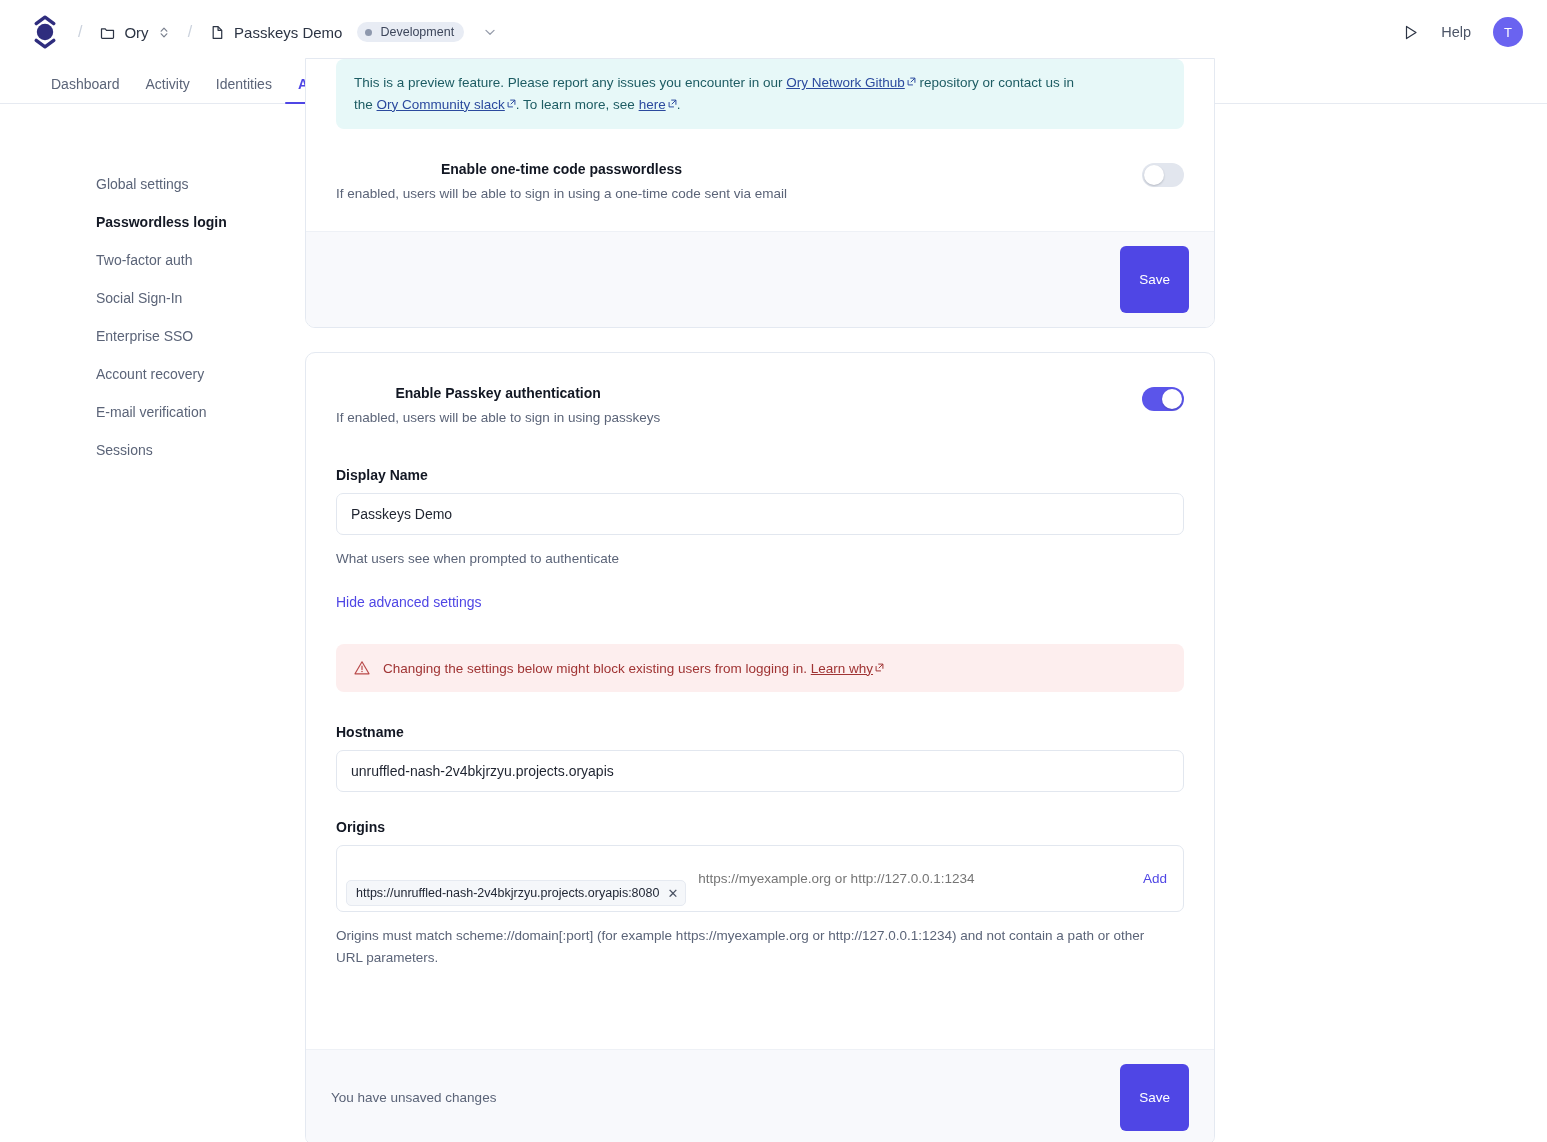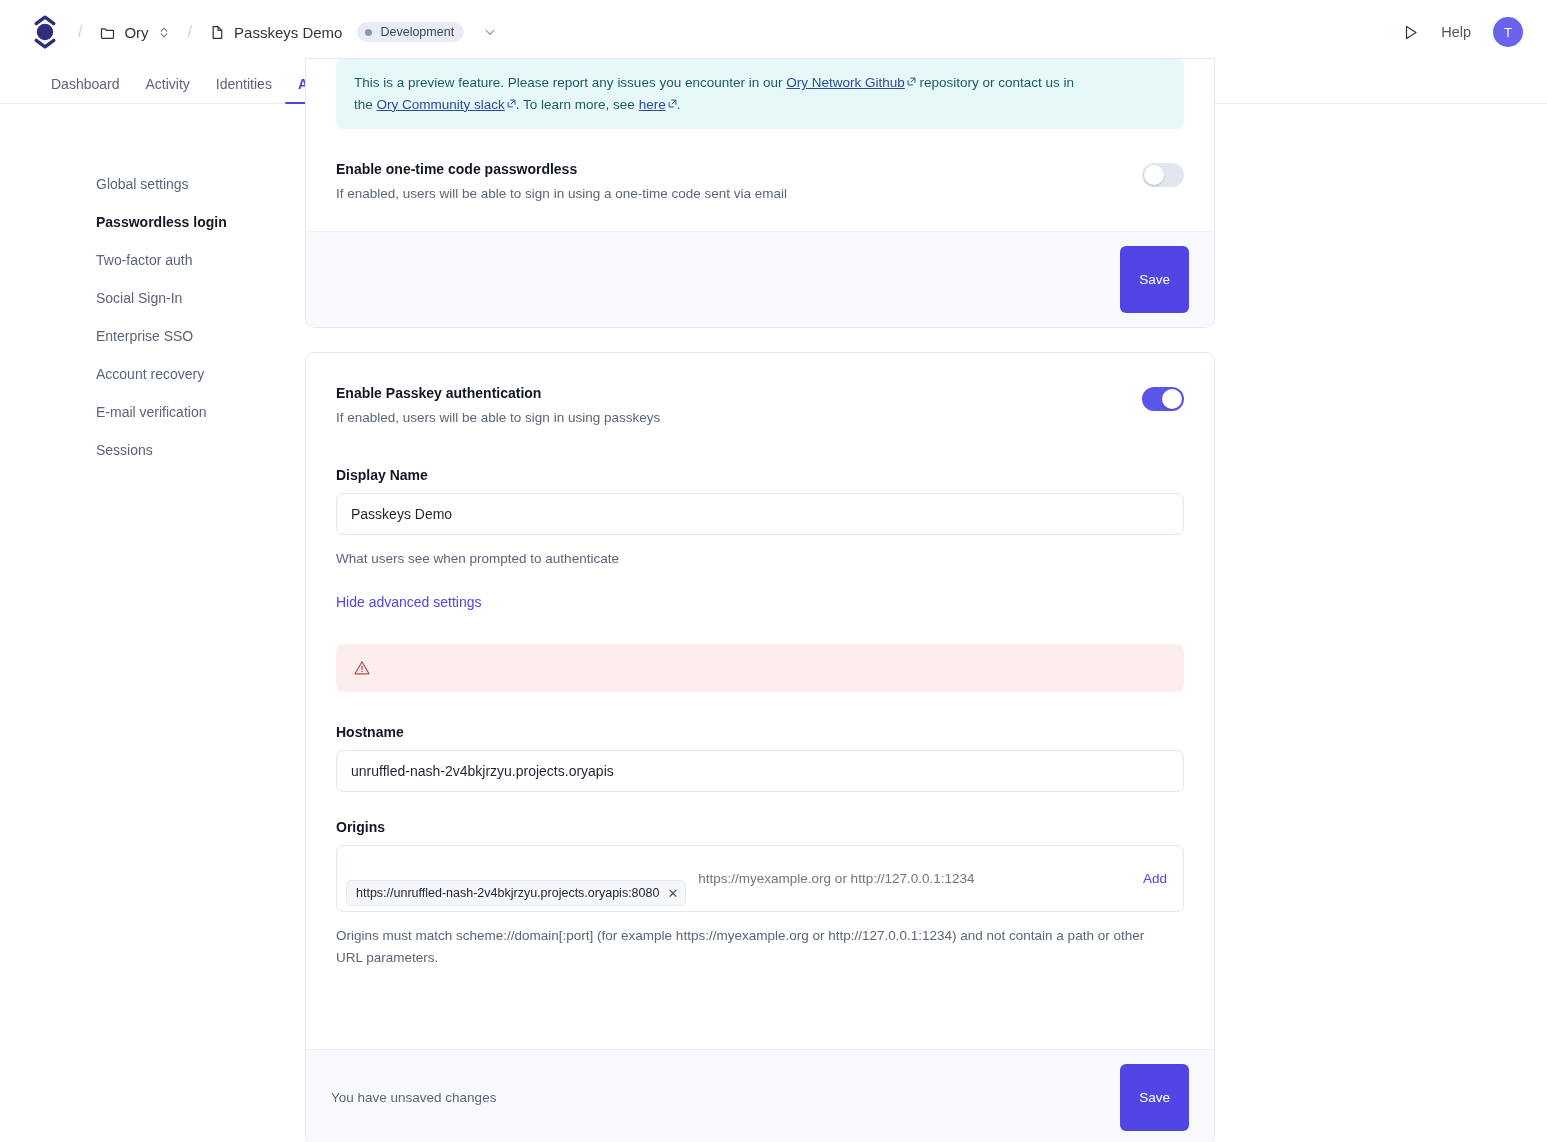--- a/index.html
+++ b/index.html
@@ -182,20 +182,21 @@
     vertical-align: 1px;
   }
 
   
   .toggle-row {
     display: flex;
     align-items: flex-start;
     justify-content: space-between;
     gap: 30px;
     padding: 32px 0 8px 0;
+    text-align: center;
   }
   .toggle-row.tight { padding-top: 30px; }
   .row-title { font-size: 14px; font-weight: 700; color: #121723; margin-bottom: 9px; }
   .row-desc { font-size: 13.5px; color: #5b6478; }
 
   .switch {
     width: 42px; height: 24px;
     border-radius: 12px;
     background: #e2e6ee;
     position: relative;
@@ -435,20 +436,25 @@
         </div>
 
         <a class="link-inline">Hide advanced settings</a>
 
         <div class="warn-banner">
           <svg class="warn-icon" viewBox="0 0 16 16">
             <path d="M8 1.8 L15 13.8 H1 Z" fill="none" stroke="#b94a4a" stroke-width="1.2" stroke-linejoin="round"></path>
             <path d="M8 6.1v3.4" stroke="#b94a4a" stroke-width="1.2" stroke-linecap="round"></path>
             <circle cx="8" cy="11.6" r=".75" fill="#b94a4a"></circle>
           </svg>
+          <span><span>Changing the settings below might block existing users from logging in. </span><a>Learn why</a><svg class="ext" viewBox="0 0 10 10">
+                <path d="M3.6 1.2h5.2v5.2" fill="none" stroke="#a03434" stroke-width="1.1"></path>
+                <path d="M8.8 1.2 L4.2 5.8" fill="none" stroke="#a03434" stroke-width="1.1"></path>
+                <path d="M6.6 8.8H1.2V3.4" fill="none" stroke="#a03434" stroke-width="1.1"></path>
+              </svg></span>
         </div>
 
         <div class="field" style="margin-top:32px;">
           <div class="field-label">Hostname</div>
           <input class="text-input" type="text" value="unruffled-nash-2v4bkjrzyu.projects.oryapis" style="">
         </div>
 
         <div class="field" style="margin-top:27px;">
           <div class="field-label">Origins</div>
           <div class="chips-input">

